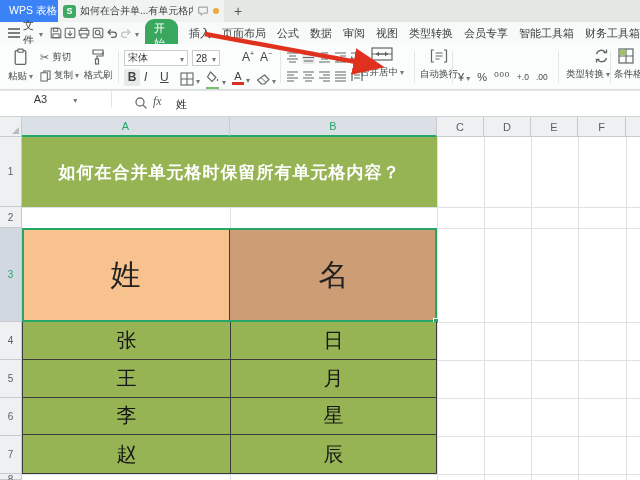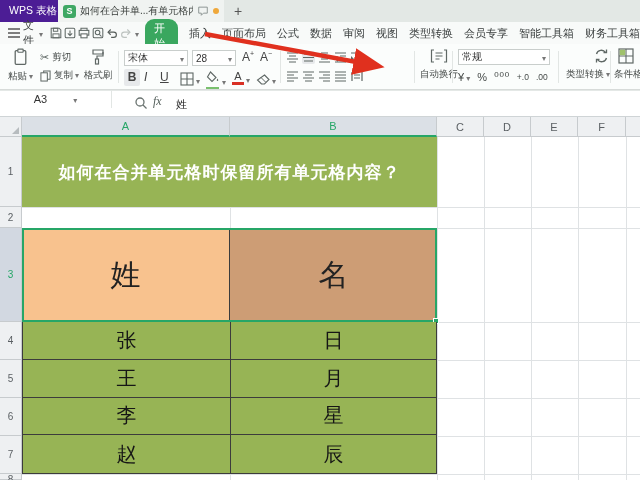--- a/index.html
+++ b/index.html
@@ -5,21 +5,21 @@
   * { margin:0; padding:0; box-sizing:border-box; }
   html,body { width:640px; height:480px; overflow:hidden; }
   body { font-family:"Liberation Sans","DejaVu Sans",sans-serif; background:#fff; position:relative; }
   #app { position:absolute; left:0; top:0; width:640px; height:480px; overflow:hidden; }
   .abs { position:absolute; }
   .flex { display:flex; align-items:center; }
   .caret::after { content:"▾"; font-size:8px; color:#777; margin-left:2px; }
   .ic svg { display:block; }
   
   #tabbar { left:0; top:0; width:640px; height:22px; background:#e3e8e5; }
-  #appbtn { left:0; top:0; width:58px; height:22px; background:#4c1d95; color:#fff; font-size:10.5px; display:flex; align-items:center; justify-content:center;padding-left:8px; }
+  #appbtn { left:0; top:0; width:58px; height:22px; background:#3b82f6; color:#fff; font-size:10.5px; display:flex; align-items:center; justify-content:center;padding-left:8px; }
   #doctab { left:58px; top:0; width:166px; height:22px; background:#f0f3f1; display:flex; align-items:center; padding:0 5px; gap:4px; }
   #sicon { width:13px; height:13px; background:#3fa864; border-radius:3px; color:#fff; font-size:9px; font-weight:bold; display:flex; align-items:center; justify-content:center; flex:0 0 auto; }
   #doctitle { font-size:10px; color:#3a3f3c; white-space:nowrap; overflow:hidden; }
   #statusdot { width:6px; height:6px; border-radius:50%; background:#efa83b; flex:0 0 auto; }
   #newtab { left:228px; top:0; width:20px; height:22px; font-size:14px; color:#555; display:flex; align-items:center; justify-content:center; }
   
   #menubar { left:0; top:22px; width:640px; height:22px; background:#f8faf9; display:flex; align-items:center; font-size:11px; color:#3c4040; }
   #filebtn { display:flex; align-items:center; gap:3px; padding:0 6px 0 8px; }
   .qicon { width:17px; height:17px; display:flex; align-items:center; justify-content:center; }
   .pill { background:#3aa75f; color:#fff; border-radius:9px; padding:2px 9px; font-size:11px;margin-top:6px; }
@@ -170,21 +170,21 @@
             <rect x="5.5" y="11" width="3" height="5" fill="none" stroke="#5f6865" stroke-width="1.2"></rect>
           </svg></span>
       <div class="tbtext">格式刷</div>
     </div>
     <div class="vsep" style="left:118px"></div>
 
     <div class="combo" style="left:124px;top:6px;width:64px">
       <span>宋体</span>
         <span class="caret"></span>
     </div>
-    <div class="combo" style="left:192px;top:6px;width:44px">
+    <div class="combo" style="left:192px;top:6px;width:28px">
       <span>28</span>
         <span class="caret"></span>
     </div>
     <div class="abs bi" style="left:242px;top:6px"><span>A</span><sup style="font-size:7px">+</sup></div>
     <div class="abs bi" style="left:260px;top:6px"><span>A</span><sup style="font-size:7px">−</sup></div>
 
     <div class="abs bi" style="left:124px;top:25px;width:16px;height:17px;font-weight:bold;background:#e7e9eb;border-radius:2px;line-height:17px"><span>B</span></div>
     <div class="abs bi" style="left:144px;top:25px;font-style:italic;line-height:17px"><span>I</span></div>
     <div class="abs bi" style="left:160px;top:25px;text-decoration:underline;line-height:17px"><span>U</span></div>
     <div class="abs flex" style="left:180px;top:26px">
@@ -271,35 +271,40 @@
             <path d="M1 2h11M1 5h11M1 8h11M1 11h11" stroke="#5f6865" stroke-width="1.2"></path>
           </svg>
         </span>
       <span class="ic">
           <svg width="14" height="13" viewBox="0 0 14 13">
             <path d="M2 2v9M12 2v9" stroke="#5f6865" stroke-width="1.2"></path>
             <path d="M4 5h6M4 8h6" stroke="#5f6865" stroke-width="1.2"></path>
           </svg>
         </span>
     </div>
+    <div class="abs" style="left:352px;top:2px;width:60px;text-align:center">
+      <span class="ic" style="display:inline-block"><svg width="22" height="16" viewBox="0 0 22 16">
+            <rect x="1" y="2" width="20" height="12" fill="none" stroke="#5f6865" stroke-width="1.2"></rect>
+            <path d="M1 8h20" stroke="#5f6865" stroke-width="1"></path>
+            <path d="M5 8h12" stroke="#5f6865" stroke-width="1.2"></path>
+            <path d="M8 5.5 5 8l3 2.5zM14 5.5 17 8l-3 2.5z" fill="#5f6865"></path>
+          </svg></span>
+      <div class="tbtext caret">合并居中</div>
+    </div>
     <div class="vsep" style="left:414px"></div>
 
     <div class="abs" style="left:418px;top:4px;width:42px;text-align:center">
       <span class="ic" style="display:inline-block"><svg width="18" height="16" viewBox="0 0 18 16">
             <path d="M4 2H1.5v12H4M14 2h2.5v12H14" fill="none" stroke="#5f6865" stroke-width="1.2"></path>
             <path d="M5.5 5h7M5.5 8h7M5.5 11h4" stroke="#5f6865" stroke-width="1.2"></path>
           </svg></span>
       <div class="tbtext">自动换行</div>
     </div>
     <div class="vsep" style="left:452px"></div>
 
-    <div class="combo" style="left:458px;top:5px;width:92px">
-      <span>常规</span>
-        <span class="caret"></span>
-    </div>
     <div class="abs flex" style="left:458px;top:26px;gap:7px;font-size:11px;color:#454a48">
       <span class="caret"><span>¥</span></span>
       <span><span>%</span></span>
       <span style="font-size:12px;letter-spacing:0.5px"><span>⁰⁰⁰</span></span>
       <span style="font-size:8.5px"><span>+.0</span></span>
       <span style="font-size:8.5px"><span>.00</span></span>
     </div>
     <div class="vsep" style="left:558px"></div>
 
     <div class="abs" style="left:564px;top:4px;width:46px;text-align:right">

